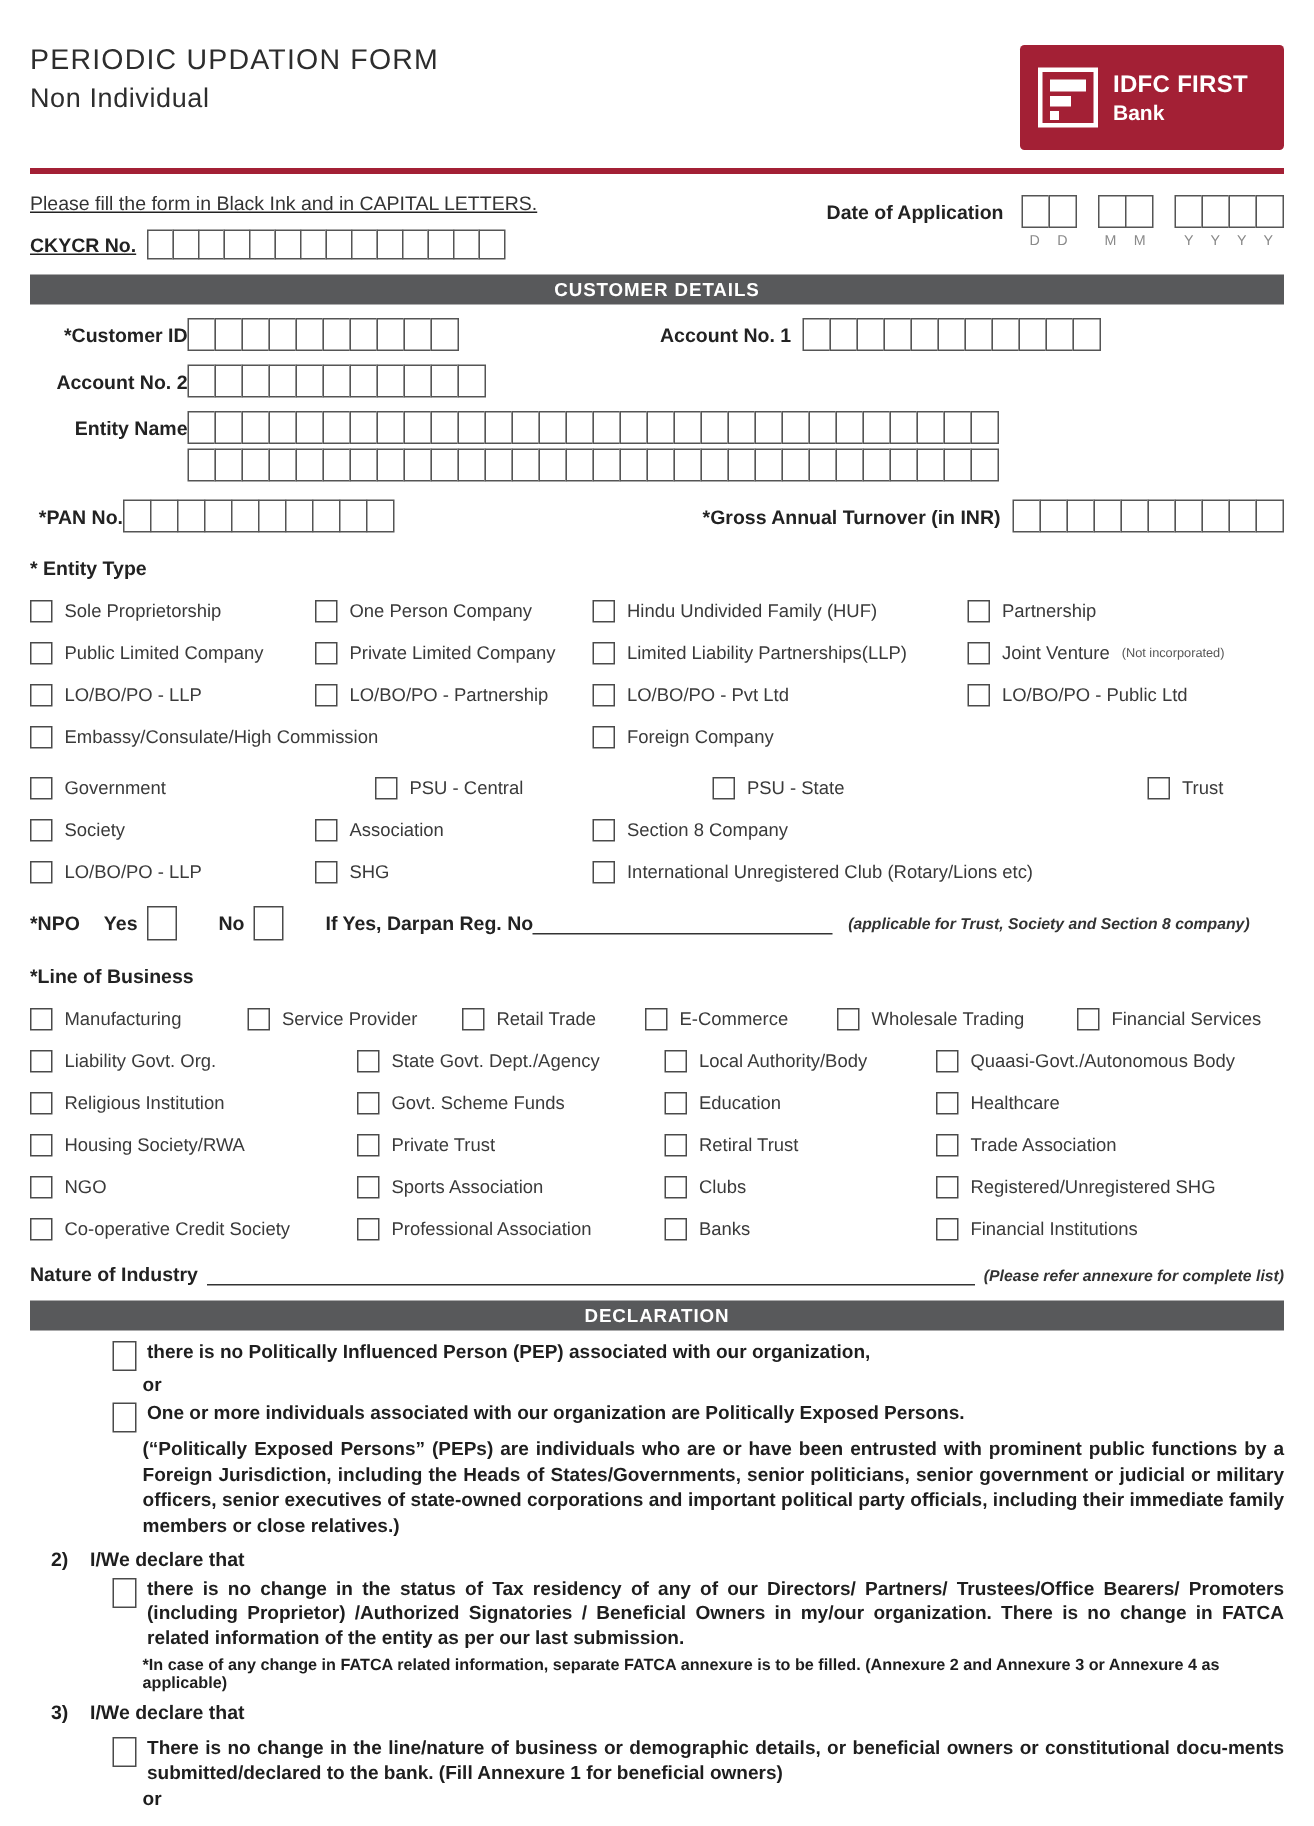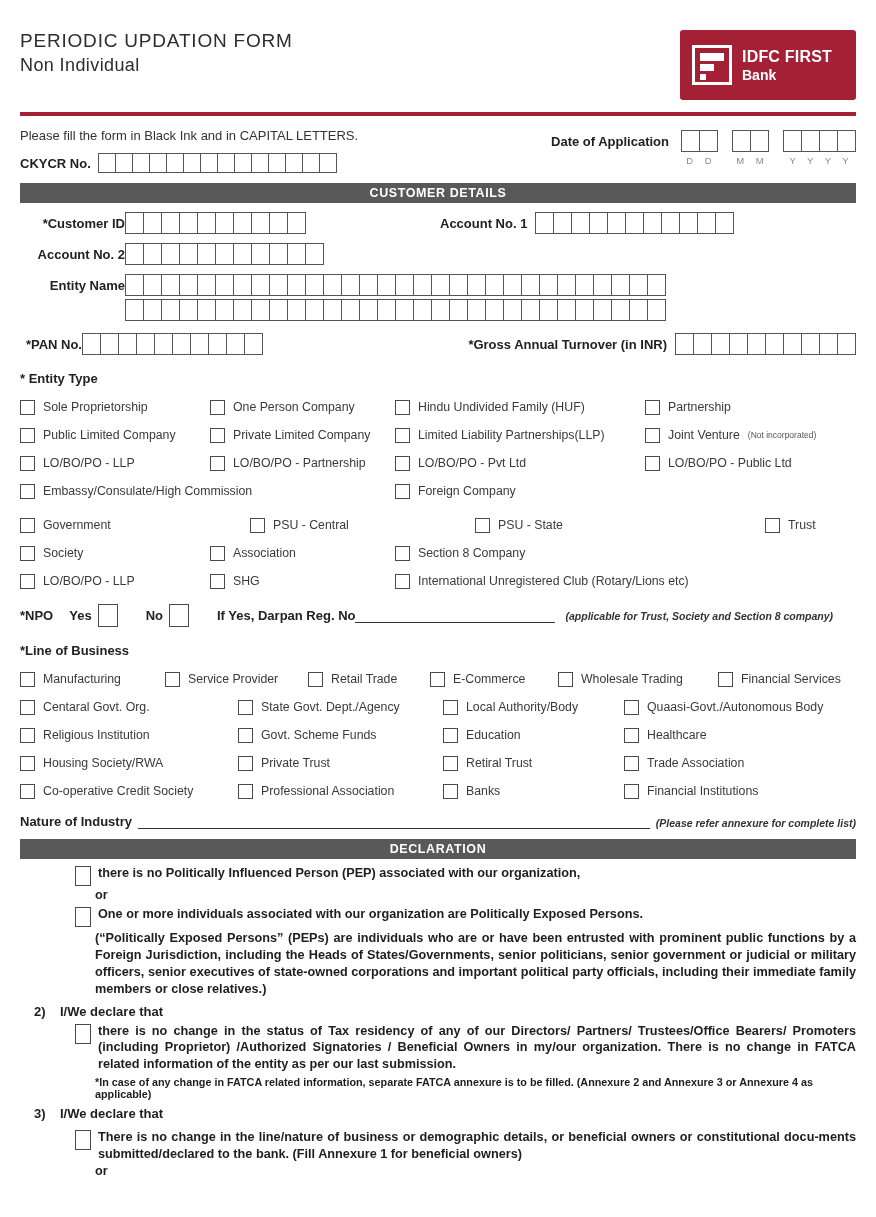--- a/index.html
+++ b/index.html
@@ -20,21 +20,21 @@
   .logo-mark { width:40px; height:40px; border:3px solid #fff; flex:none; padding:5px 5px; }
   .lm-b1 { display:block; height:8px; width:100%; background:#fff; }
   .lm-b2 { display:block; height:7px; width:58%; background:#fff; margin-top:3px; }
   .lm-dot { display:block; height:6px; width:6px; background:#fff; margin-top:3px; }
   .logo-text div:first-child { color:#fff; font-weight:bold; font-size:16px; letter-spacing:.2px; }
   .logo-text div:last-child  { color:#fff; font-weight:bold; font-size:14px; margin-top:1px; }
   .red-rule { height:4px; background:var(--maroon); margin:8px 0 10px; }
 
   
   .intro { display:flex; align-items:flex-start; }
-  .intro-left { flex:1; }
+  .intro-left { flex:1;text-decoration:underline; }
   .instruction { font-size:13px; color:#333; margin-top:2px; }
   .ckycr-row { display:flex; align-items:center; margin-top:10px; }
   .ckycr-row .flabel { width:78px; }
   .date-block { display:flex; align-items:flex-start; gap:12px; margin-top:4px; }
   .date-label { font-weight:bold; font-size:13px; margin-top:4px; white-space:nowrap; }
   .date-groups { display:flex; gap:14px; }
   .dgroup .caption { text-align:center; font-size:9.5px; color:#8a8a8a; letter-spacing:1px; word-spacing:7px; margin-top:3px; }
 
   
   .bar { background:var(--bargray); color:#fff; text-align:center; font-weight:bold;
@@ -525,21 +525,21 @@
 
       <label class="cb">
         <span class="box"></span>
         <span class="cb-label">Financial Services</span>
       </label>
     </div>
   <div class="grid lob">
 
       <label class="cb">
         <span class="box"></span>
-        <span class="cb-label">Centaral Govt. Org.</span>
+        <span class="cb-label">Liability Govt. Org.</span>
       </label>
 
       <label class="cb">
         <span class="box"></span>
         <span class="cb-label">State Govt. Dept./Agency</span>
       </label>
 
       <label class="cb">
         <span class="box"></span>
         <span class="cb-label">Local Authority/Body</span>
@@ -585,20 +585,42 @@
       </label>
 
       <label class="cb">
         <span class="box"></span>
         <span class="cb-label">Retiral Trust</span>
       </label>
 
       <label class="cb">
         <span class="box"></span>
         <span class="cb-label">Trade Association</span>
+      </label>
+    </div>
+  <div class="grid lob">
+
+      <label class="cb">
+        <span class="box"></span>
+        <span class="cb-label">NGO</span>
+      </label>
+
+      <label class="cb">
+        <span class="box"></span>
+        <span class="cb-label">Sports Association</span>
+      </label>
+
+      <label class="cb">
+        <span class="box"></span>
+        <span class="cb-label">Clubs</span>
+      </label>
+
+      <label class="cb">
+        <span class="box"></span>
+        <span class="cb-label">Registered/Unregistered SHG</span>
       </label>
     </div>
   <div class="grid lob">
 
       <label class="cb">
         <span class="box"></span>
         <span class="cb-label">Co-operative Credit Society</span>
       </label>
 
       <label class="cb">

